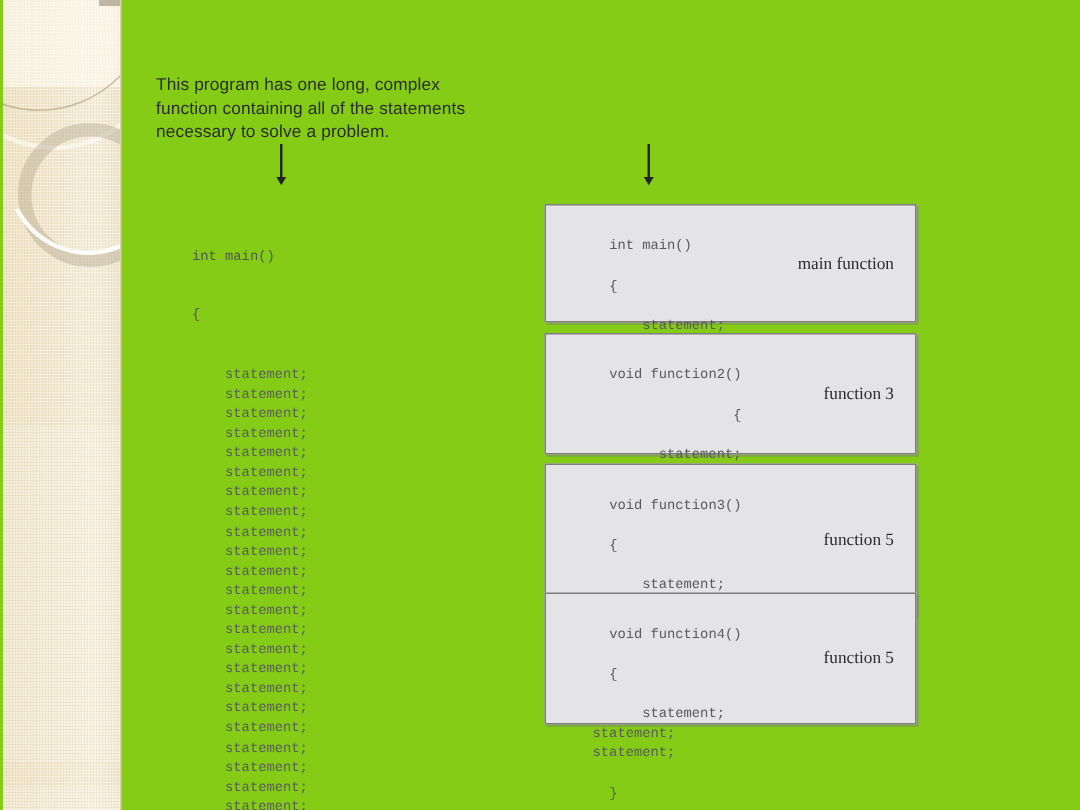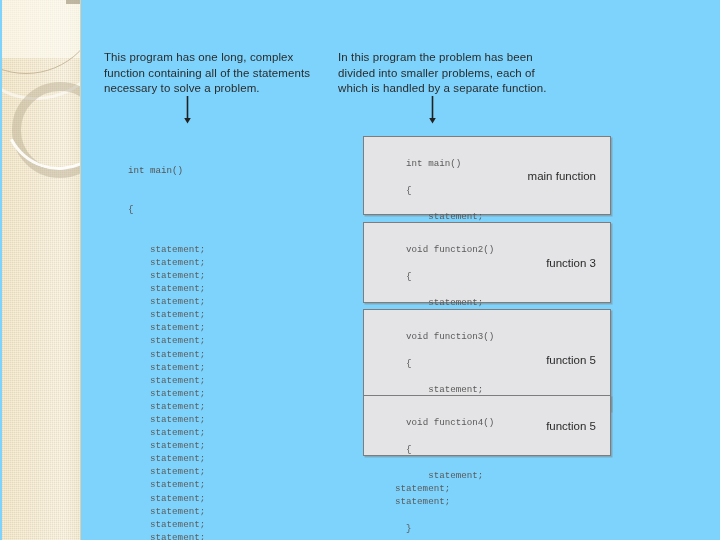--- a/index.html
+++ b/index.html
@@ -10,21 +10,21 @@
   body {
     width: 720px;
     height: 540px;
     overflow: hidden;
     font-family: "Liberation Sans", sans-serif;
   }
   #slide {
     position: relative;
     width: 720px;
     height: 540px;
-    background: #7dd3fc;
+    background: #84cc16;
   }
 
   
   #sidebar-band {
     position: absolute;
     left: 2px;
     top: 0px;
     width: 78px;
     height: 540px;
     background: linear-gradient(to right, #efe3c4 0%, #f2e8cf 40%, #f6efdd 80%, #efe6cc 100%);
@@ -160,21 +160,21 @@
     font-size: 9.2px;
     line-height: 13.2px;
     color: #5a5a5a;
     white-space: pre;
   }
   .fbox-label {
     position: absolute;
     right: 14px;
     top: 50%;
     transform: translateY(-50%);
-    font-family: Liberation Sans, sans-serif;
+    font-family: Liberation Serif, serif;
     font-size: 11.5px;
     color: #2b2b2b;
     white-space: nowrap;
   }
 </style>
 </head>
 <body>
 
 <div id="slide">
 
@@ -185,23 +185,20 @@
     <div id="arc-white-big"></div>
     <div id="ring-grey"></div>
     <div id="arc-white-small"></div>
     <div id="sidebar-top-cap"></div>
   </div>
 
   <div class="heading" id="heading-left">This program has one long, complex
 function containing all of the statements
 necessary to solve a problem.</div>
 
-  <div class="heading" id="heading-right">In this program the problem has been
-divided into smaller problems, each of
-which is handled by a separate function.</div>
 
   <div class="arrow" id="arrow-left">
     <svg width="11" height="28" viewBox="0 0 11 28" aria-hidden="true">
       <line x1="5.5" y1="0" x2="5.5" y2="23" stroke="#222222" stroke-width="1.6"></line>
       <path d="M2.2 22 L8.8 22 L5.5 27.5 Z" fill="#222222"></path>
     </svg>
   </div>
 
   <div class="arrow" id="arrow-right">
     <svg width="11" height="28" viewBox="0 0 11 28" aria-hidden="true">
@@ -220,41 +217,41 @@
   <div class="fbox" id="fbox-0" style="top:136px; height:79px;">
     <div class="fbox-code">
       <span class="hdr">int main()</span><br>
       <span class="hdr">{</span><br>
       <span class="box-stmts"><span>    statement;</span><br><span>    statement;</span><br><span>    statement;</span><br></span>
       <span class="hdr">}</span>
     </div>
     <div class="fbox-label">main function</div>
   </div>
 
-  <div class="fbox" id="fbox-1" style="top:222px; height:81px;">
+  <div class="fbox" id="fbox-1" style="top:222px; height:81px;text-align:right;">
     <div class="fbox-code">
       <span class="hdr">void function2()</span><br>
       <span class="hdr">{</span><br>
       <span class="box-stmts"><span>    statement;</span><br><span>    statement;</span><br><span>    statement;</span><br></span>
       <span class="hdr">}</span>
     </div>
     <div class="fbox-label">function 3</div>
   </div>
 
   <div class="fbox" id="fbox-2" style="top:309px; height:102px;">
     <div class="fbox-code">
       <span class="hdr">void function3()</span><br>
       <span class="hdr">{</span><br>
       <span class="box-stmts"><span>    statement;</span><br><span>    statement;</span><br><span>    statement;</span><br></span>
       <span class="hdr">}</span>
     </div>
     <div class="fbox-label">function 5</div>
   </div>
 
-  <div class="fbox" id="fbox-3" style="top:395px; height:61px;">
+  <div class="fbox" id="fbox-3" style="top:395px; height:88px;">
     <div class="fbox-code">
       <span class="hdr">void function4()</span><br>
       <span class="hdr">{</span><br>
       <span class="box-stmts"><span>    statement;</span><br><span>    statement;</span><br><span>    statement;</span><br></span>
       <span class="hdr">}</span>
     </div>
     <div class="fbox-label">function 5</div>
   </div>
 
 </div>

